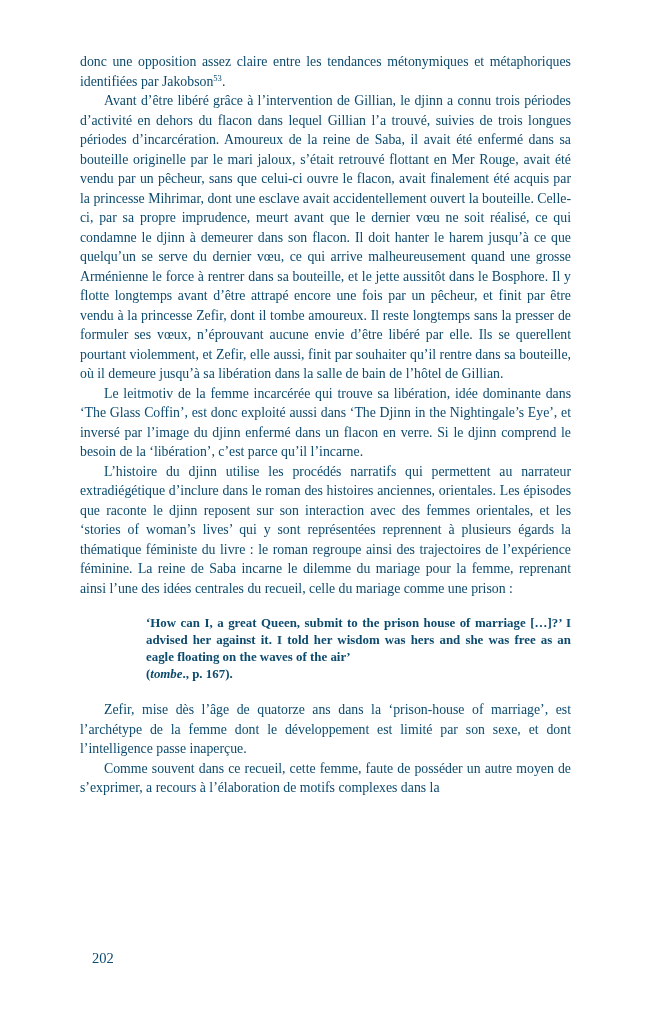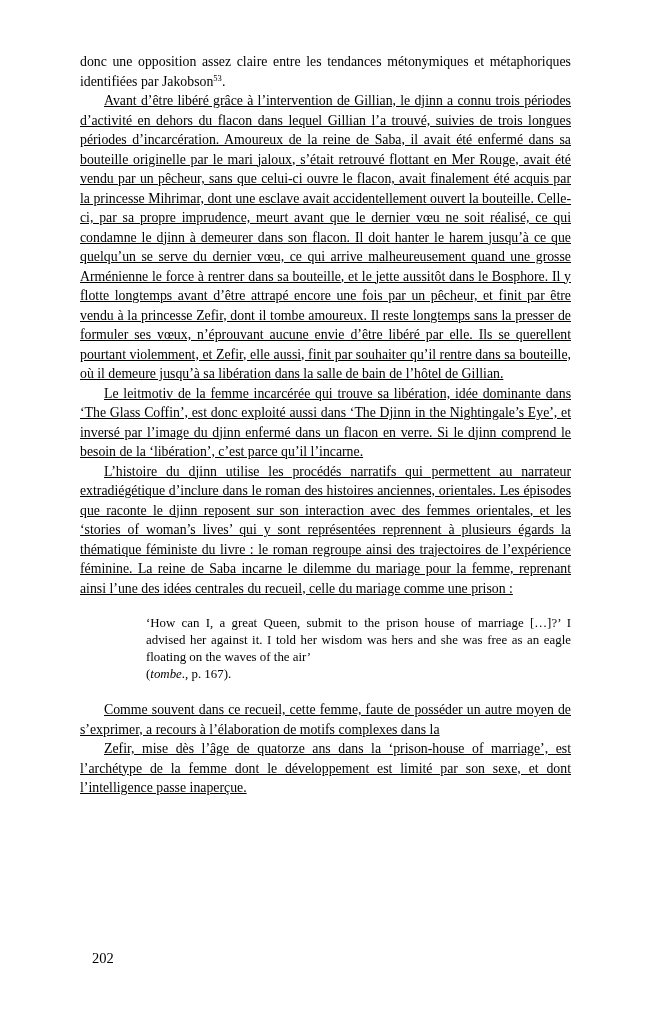--- a/index.html
+++ b/index.html
@@ -6,46 +6,46 @@
     margin: 0;
     padding: 0;
     background: #ffffff;
   }
   .page {
     position: relative;
     width: 650px;
     height: 1016px;
     background: #ffffff;
     font-family: "Liberation Serif", serif;
-    color: #000000;
+    color: #0c4a6e;
     overflow: hidden;
   }
   .text-body {
     position: absolute;
     left: 80px;
     top: 52px;
     width: 491px;
     font-size: 13.8px;
     line-height: 19.5px;
     text-align: justify;
   }
   p.para {
     margin: 0;
     padding: 0;
   }
   p.para.indent {
     text-indent: 24px;
-    text-decoration: underline;
   }
   p.quote {
     margin: 17px 0 17px 66px;
     padding: 0;
     font-size: 12.9px;
     line-height: 17px;
     text-align: justify;
+    font-weight: bold;
   }
   sup {
     font-size: 0.62em;
     line-height: 0;
     vertical-align: baseline;
     position: relative;
     top: -0.55em;
   }
   i { font-style: italic; }
   .page-number {
@@ -58,17 +58,17 @@
 </head>
 <body>
 
 <div class="page">
   <div class="text-body">
       <p class="para"><span>donc une opposition assez claire entre les tendances métonymiques et métaphoriques identifiées par Jakobson</span><sup>53</sup><span>.</span></p>
       <p class="para indent"><span>Avant d’être libéré grâce à l’intervention de Gillian, le djinn a connu trois périodes d’activité en dehors du flacon dans lequel Gillian l’a trouvé, suivies de trois longues périodes d’incarcération. Amoureux de la reine de Saba, il avait été enfermé dans sa bouteille originelle par le mari jaloux, s’était retrouvé flottant en Mer Rouge, avait été vendu par un pêcheur, sans que celui-ci ouvre le flacon, avait finalement été acquis par la princesse Mihrimar, dont une esclave avait accidentellement ouvert la bouteille. Celle-ci, par sa propre imprudence, meurt avant que le dernier vœu ne soit réalisé, ce qui condamne le djinn à demeurer dans son flacon. Il doit hanter le harem jusqu’à ce que quelqu’un se serve du dernier vœu, ce qui arrive malheureusement quand une grosse Arménienne le force à rentrer dans sa bouteille, et le jette aussitôt dans le Bosphore. Il y flotte longtemps avant d’être attrapé encore une fois par un pêcheur, et finit par être vendu à la princesse Zefir, dont il tombe amoureux. Il reste longtemps sans la presser de formuler ses vœux, n’éprouvant aucune envie d’être libéré par elle. Ils se querellent pourtant violemment, et Zefir, elle aussi, finit par souhaiter qu’il rentre dans sa bouteille, où il demeure jusqu’à sa libération dans la salle de bain de l’hôtel de Gillian.</span></p>
       <p class="para indent"><span>Le leitmotiv de la femme incarcérée qui trouve sa libération, idée dominante dans ‘The Glass Coffin’, est donc exploité aussi dans ‘The Djinn in the Nightingale’s Eye’, et inversé par l’image du djinn enfermé dans un flacon en verre. Si le djinn comprend le besoin de la ‘libération’, c’est parce qu’il l’incarne.</span></p>
       <p class="para indent"><span>L’histoire du djinn utilise les procédés narratifs qui permettent au narrateur extradiégétique d’inclure dans le roman des histoires anciennes, orientales. Les épisodes que raconte le djinn reposent sur son interaction avec des femmes orientales, et les ‘stories of woman’s lives’ qui y sont représentées reprennent à plusieurs égards la thématique féministe du livre : le roman regroupe ainsi des trajectoires de l’expérience féminine. La reine de Saba incarne le dilemme du mariage pour la femme, reprenant ainsi l’une des idées centrales du recueil, celle du mariage comme une prison :</span></p>
       <p class="quote"><span>‘How can I, a great Queen, submit to the prison house of marriage […]?’ I advised her against it. I told her wisdom was hers and she was free as an eagle floating on the waves of the air’</span><br><span>(</span><i>tombe</i><span>., p. 167).</span></p>
+      <p class="para indent"><span>Zefir, mise dès l’âge de quatorze ans dans la ‘prison-house of marriage’, est l’archétype de la femme dont le développement est limité par son sexe, et dont l’intelligence passe inaperçue.</span></p>
       <p class="para indent"><span>Comme souvent dans ce recueil, cette femme, faute de posséder un autre moyen de s’exprimer, a recours à l’élaboration de motifs complexes dans la</span></p>
-      <p class="para indent"><span>Zefir, mise dès l’âge de quatorze ans dans la ‘prison-house of marriage’, est l’archétype de la femme dont le développement est limité par son sexe, et dont l’intelligence passe inaperçue.</span></p>
     </div>
   <div class="page-number">202</div>
 </div>
 
 </body></html>

